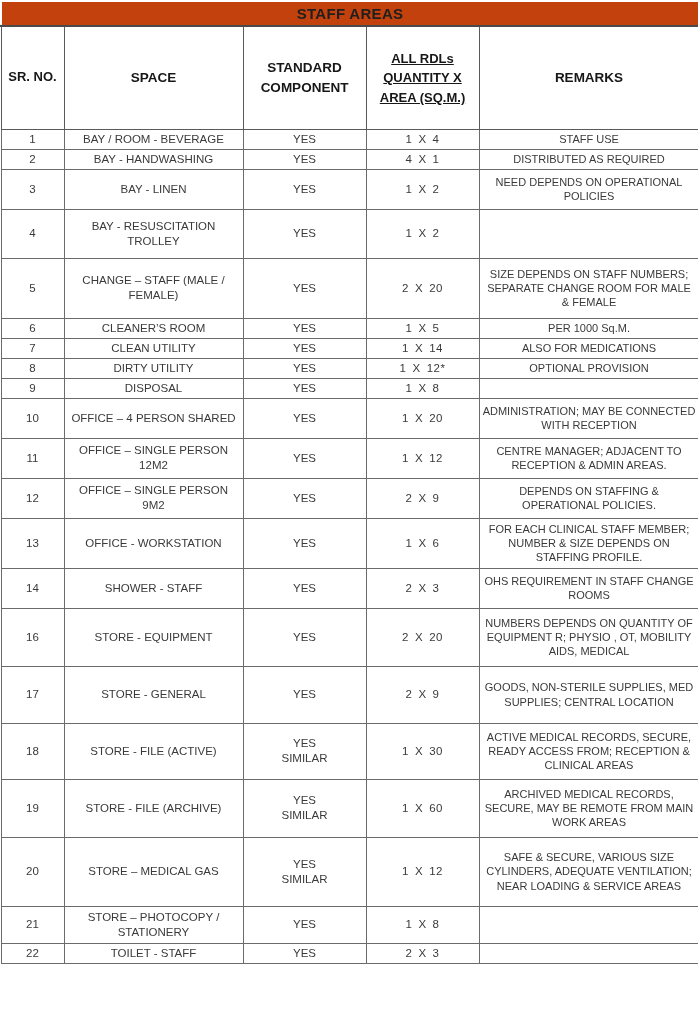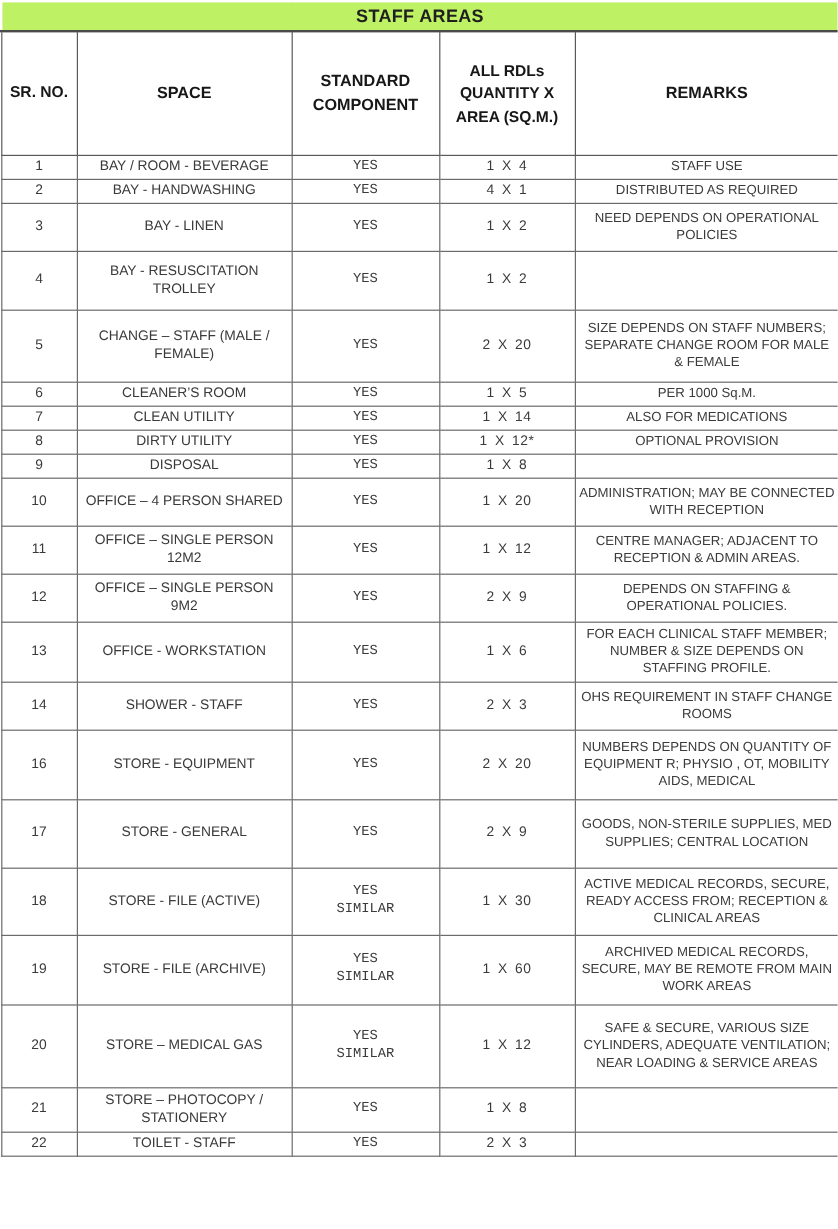--- a/index.html
+++ b/index.html
@@ -31,52 +31,52 @@
     color: #3a3a3a;
     text-align: center;
     vertical-align: middle;
     padding: 1px 3px;
     line-height: 1.28;
     box-sizing: border-box;
     word-wrap: break-word;
   }
   
   tr.title-row td {
-    background: #bef264;
+    background: #c2410c;
     font-weight: bold;
     font-size: 15px;
     letter-spacing: 0.3px;
     color: #1f1f1f;
     height: 25px;
     border-left: 2px solid #ffffff;
     border-right: 2px solid #ffffff;
     border-top: 2px solid #ffffff;
     border-bottom: 2px solid #4a4a4a;
   }
   
   tr.head-row th {
     font-weight: bold;
     font-size: 13.5px;
     color: #171717;
     height: 103px;
     background: #ffffff;
     border-color: #5a5a5a;
   }
   tr.head-row th.h-srno { font-size: 13px; margin-left: 27px; }
-  tr.head-row th.h-rdls { font-size: 13px; line-height: 1.5; }
+  tr.head-row th.h-rdls { font-size: 13px; line-height: 1.5; text-decoration: underline; }
   tr.head-row th.h-stdcomp { line-height: 1.5; }
 
   
   tbody td {
     font-size: 11.5px;
     background: #ffffff;
   }
   td.c-srno  { font-size: 11.5px; }
   td.c-space { font-size: 11.5px; }
-  td.c-std   { font-size: 11.5px; white-space: pre-line; line-height: 1.45; font-family: Liberation Mono, monospace; }
+  td.c-std   { font-size: 11.5px; white-space: pre-line; line-height: 1.45; }
   td.c-qty   { font-size: 11.5px; letter-spacing: 0.5px; margin-top: 32px; }
   td.c-rem   { font-size: 11px; line-height: 1.42; }
 
   .qty-n { display: inline-block; }
   .qty-x { display: inline-block; margin: 0 6px; }
 
   col.w-srno  { width: 63px; }
   col.w-space { width: 179px; }
   col.w-std   { width: 123px; }
   col.w-qty   { width: 113px; }

